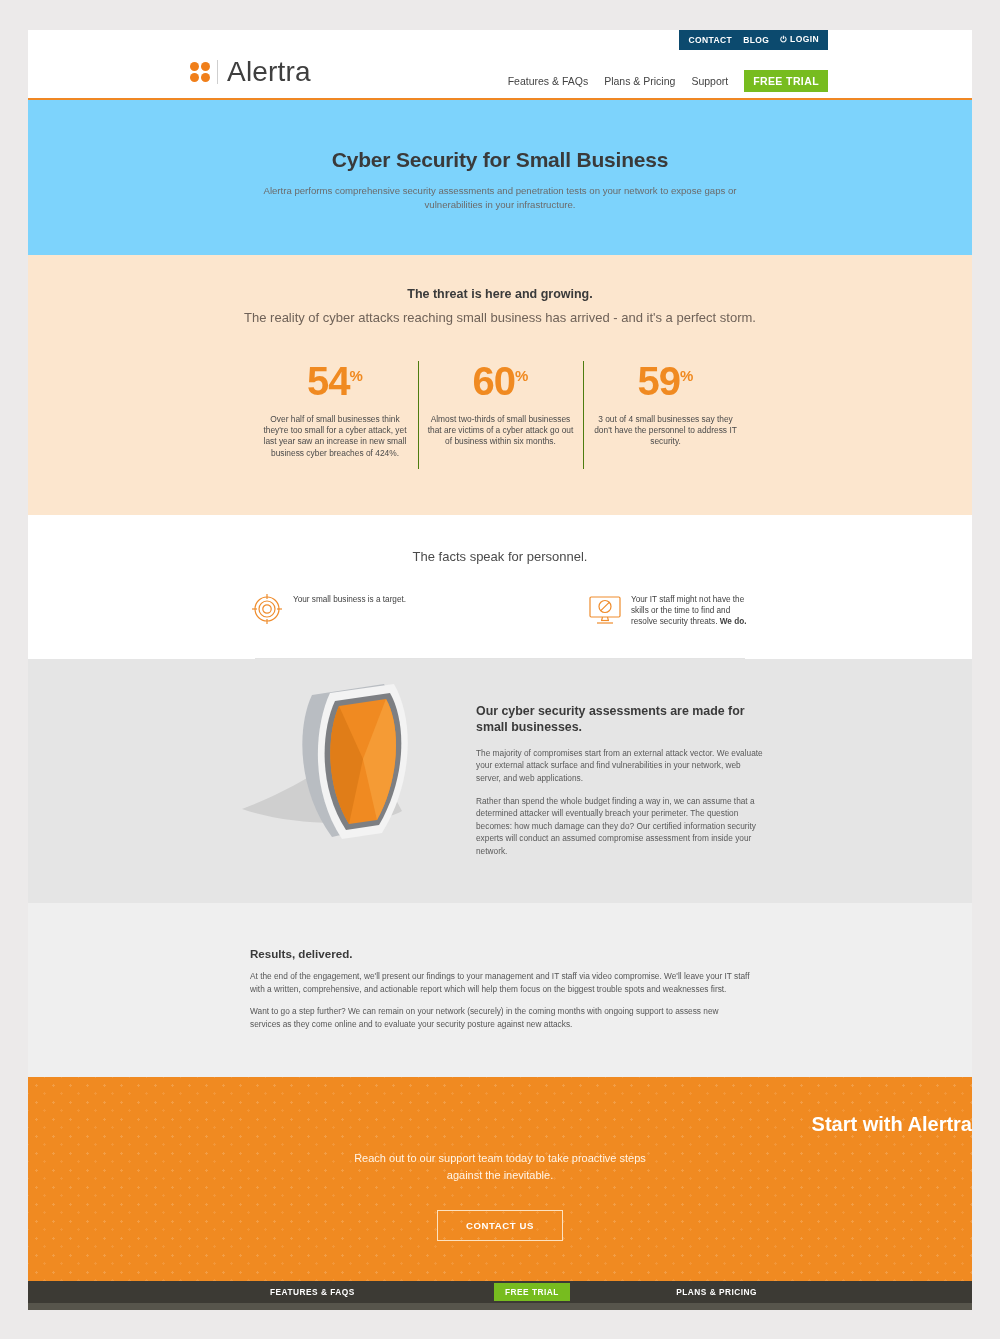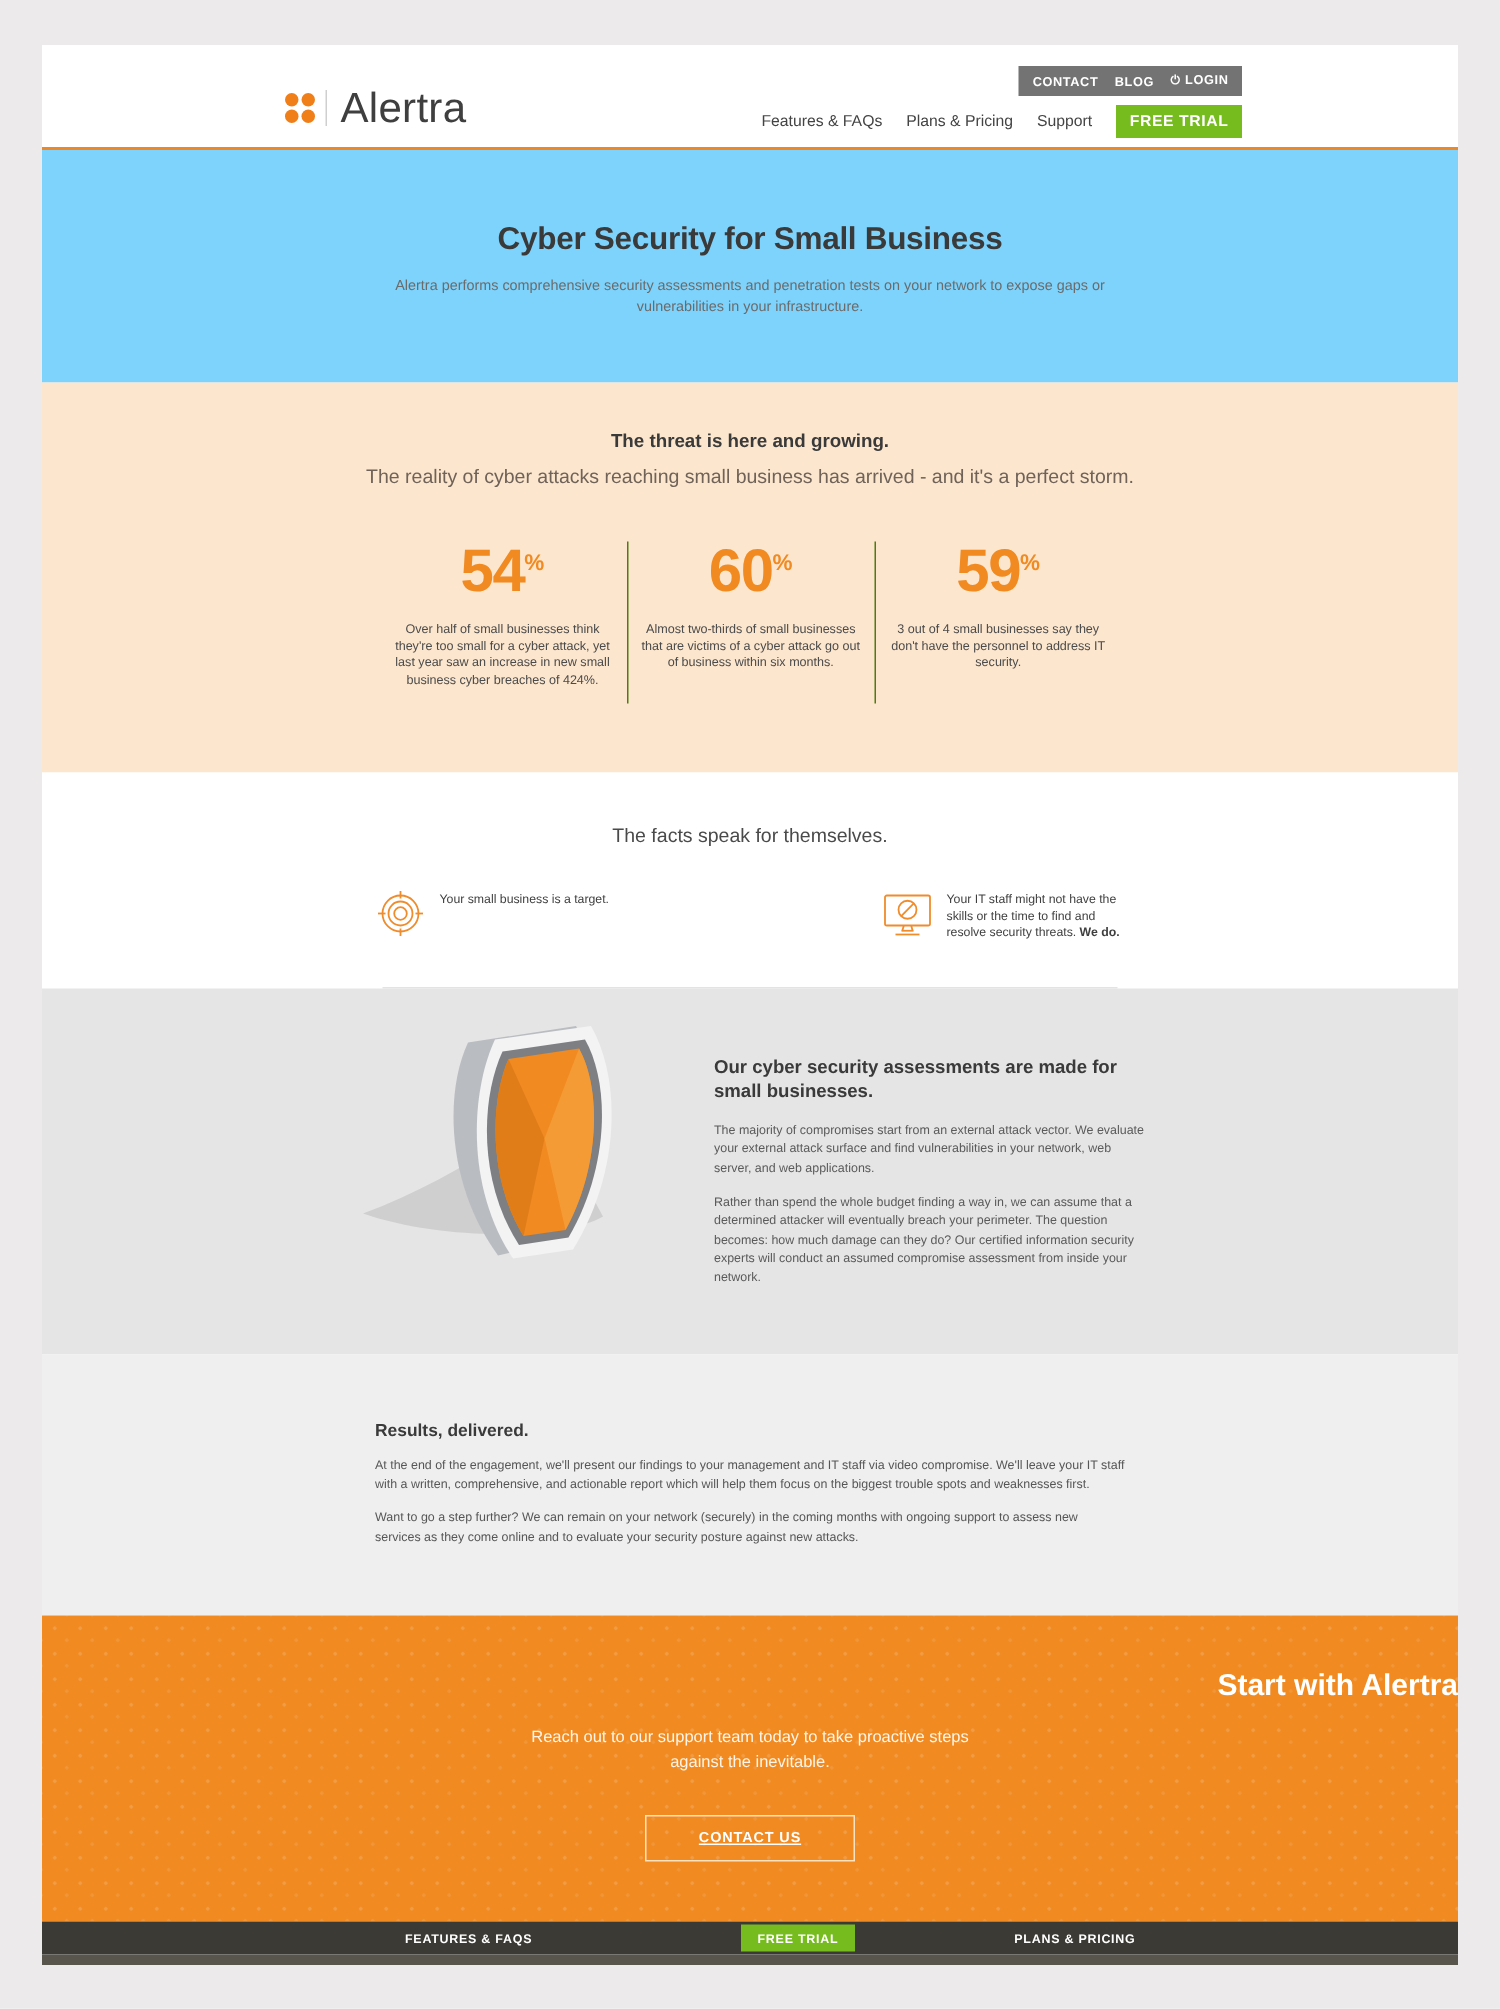--- a/index.html
+++ b/index.html
@@ -36,22 +36,22 @@
     margin-right: 7px;
   }
   .logo-dots i { display:block; width: 9px; height: 9px; border-radius: 50%; background: #f07f1a; }
   .logo-div { width: 1px; height: 24px; background: #cfcfcf; margin-right: 9px; }
   .logo-text {
     font-size: 28px; color: #3f3f3f; letter-spacing: .2px;
     font-family: "Liberation Sans", sans-serif; font-weight: 400;
   }
 
   .topbar {
-    position: absolute; right: 144px; top: 14px;
-    background: #737373;
+    position: absolute; right: 144px; top: 0;
+    background: #0c4a6e;
     padding: 4px 9px 5px 9px;
     display: flex; align-items: center; gap: 11px;
   }
   .topbar a {
     color: #ffffff; font-size: 8.5px; letter-spacing: .4px;
     font-weight: bold; text-decoration: none; white-space: nowrap;
   }
   .login-ic { display:inline-block; margin-right:3px; font-size:8px; }
 
   .mainnav {
@@ -145,26 +145,25 @@
     background-image:
       radial-gradient(circle, rgba(255,255,255,.16) 1px, transparent 1.2px),
       radial-gradient(circle, rgba(255,255,255,.1) 1px, transparent 1.2px);
     background-size: 17px 17px, 17px 17px;
     background-position: 0 0, 8px 8px;
     padding: 36px 0 40px; text-align: center;
   }
   .cta h2 { font-size: 20px; color: #fff; font-weight: bold; text-align: right; }
   .cta p { margin: 14px auto 0; width: 330px; font-size: 11px; line-height: 1.55; color: #fff5e8; }
   .cta-btn {
-    margin: 26px auto 0; width: 140px; padding: 9px 16px;
+    margin: 26px auto 0; width: 126px; padding: 9px 16px;
     border: 1px solid #fde2c0; color: #fff;
     font-size: 9.6px; font-weight: bold; letter-spacing: .6px;
     cursor: pointer; background: transparent;
     font-family: "Liberation Sans", sans-serif;
-    text-decoration: underline;
   }
 
   
   .foot-top {
     background: #3c3a34; height: 22px;
     display: flex; align-items: center; position: relative;
   }
   .foot-top .ft-label {
     position: absolute; font-size: 8.3px; font-weight: bold; color: #fff; letter-spacing: .5px;
   }
@@ -231,21 +230,21 @@
         <div class="desc">Almost two-thirds of small businesses that are victims of a cyber attack go out of business within six months.</div>
       </div>
       <div class="stat">
         <div class="num"><span>59</span><sup>%</sup></div>
         <div class="desc">3 out of 4 small businesses say they don't have the personnel to address IT security.</div>
       </div>
     </div>
   </div>
 
   <div class="facts">
-    <h2>The facts speak for themselves.</h2>
+    <h2>The facts speak for personnel.</h2>
 
     <div class="fact-row">
 
       <div class="fact">
         <span class="ic">
           <svg viewBox="0 0 34 34" width="34" height="34" fill="none" stroke="#ef8c2c" stroke-width="1.2">
             <circle cx="17" cy="17" r="12"></circle>
               <circle cx="17" cy="17" r="8"></circle>
               <circle cx="17" cy="17" r="4.2"></circle>
             <line x1="17" y1="2" x2="17" y2="7"></line>

